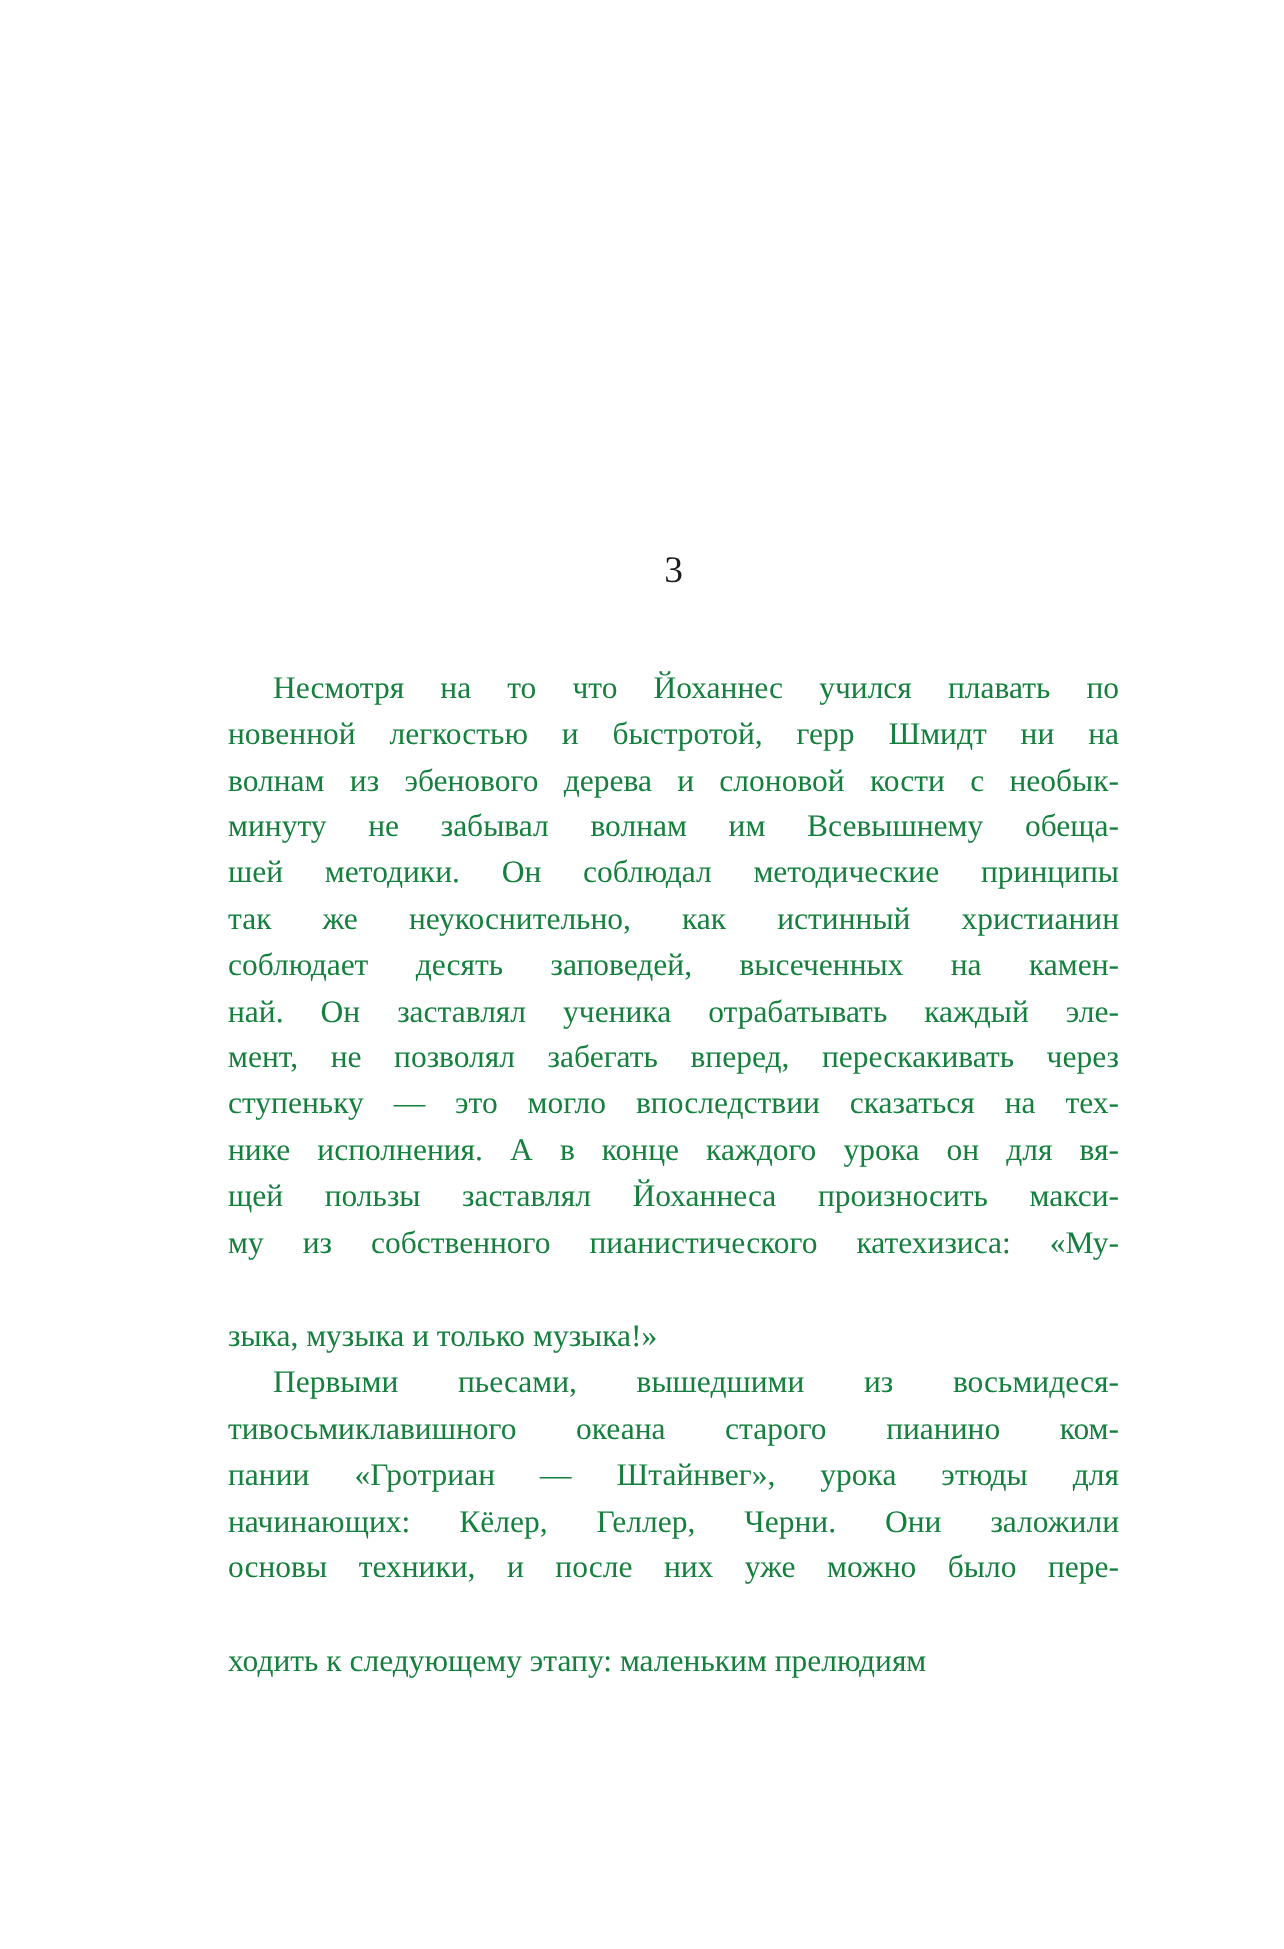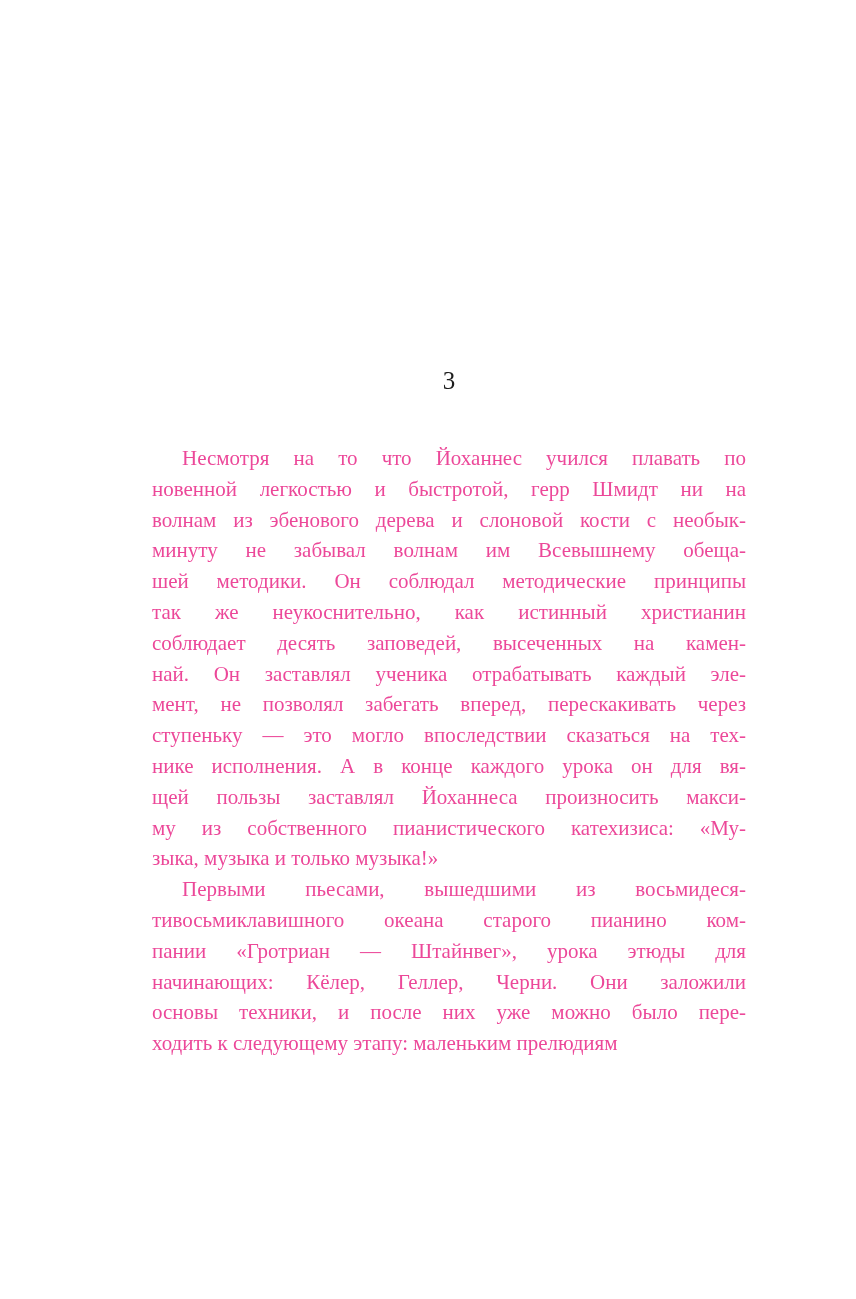--- a/index.html
+++ b/index.html
@@ -37,25 +37,26 @@
     .paragraph {
       margin: 0;
       padding: 0;
     }
     .line {
       font-size: 21px;
       line-height: 30.8px;
       text-align: justify;
       text-align-last: justify;
       white-space: normal;
-      color: #ec4899;
+      color: #15803d;
       font-family: Liberation Serif, serif;
     }
     .line.last {
       text-align-last: left;
+      margin-top: 32px;
     }
     .line.first {
       text-indent: 30px;
     }
   </style>
 </head>
 <body>
 
 <div class="book-page">
   <div class="content">

